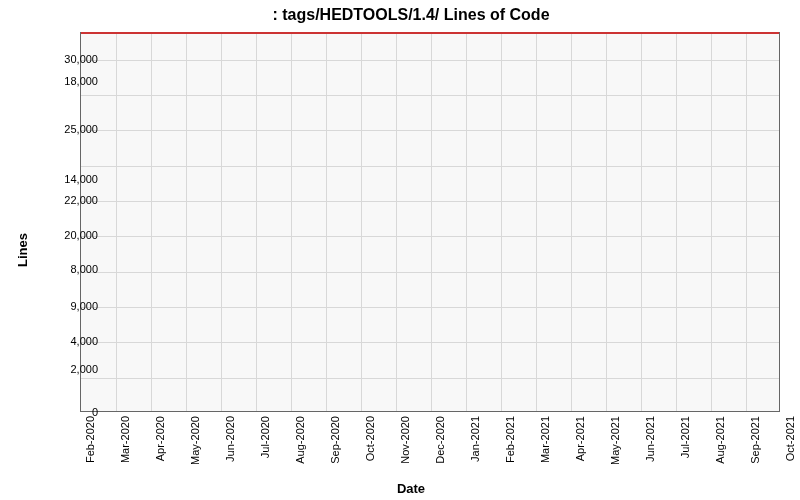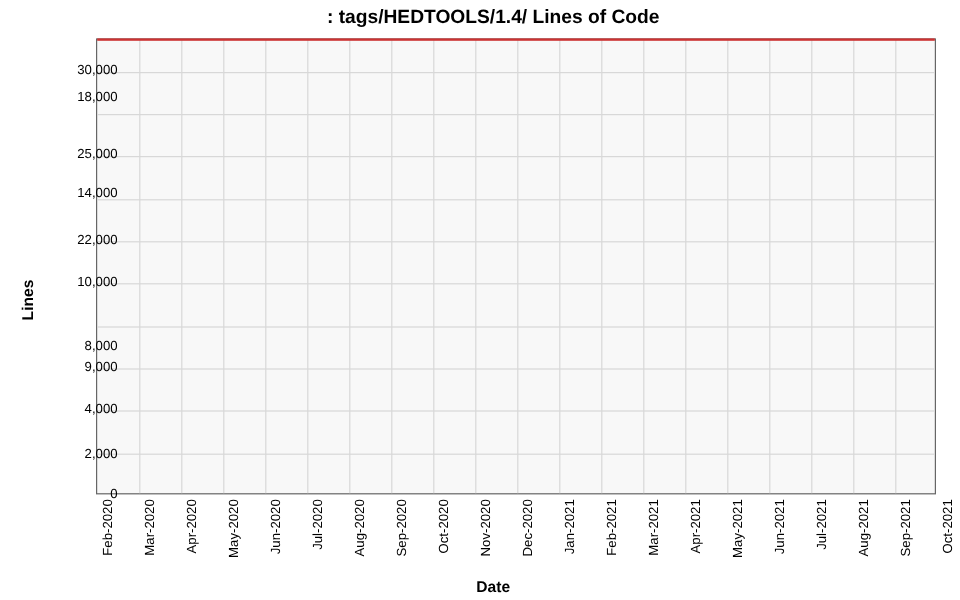--- a/index.html
+++ b/index.html
@@ -133,27 +133,27 @@
       <div class="grid-line-v" style="left: 525px;"></div>
       <div class="grid-line-v" style="left: 560px;"></div>
       <div class="grid-line-v" style="left: 595px;"></div>
       <div class="grid-line-v" style="left: 630px;"></div>
       <div class="grid-line-v" style="left: 665px;"></div>
       <div class="series-line" style="top: -1px; background: rgb(204, 51, 51);"></div>
     </div>
 
   <div id="yticks">
       <div class="ytick" style="top: 412px;">0</div>
-      <div class="ytick" style="top: 379px;">2,000</div>
+      <div class="ytick" style="top: 369px;">2,000</div>
       <div class="ytick" style="top: 341.302px;">4,000</div>
       <div class="ytick" style="top: 305.953px;">9,000</div>
-      <div class="ytick" style="top: 289px;">8,000</div>
-      <div class="ytick" style="top: 235.256px;">10,000</div>
+      <div class="ytick" style="top: 269px;">8,000</div>
+      <div class="ytick" style="top: 235.256px;">20,000</div>
       <div class="ytick" style="top: 199.907px;">22,000</div>
-      <div class="ytick" style="top: 161px;">14,000</div>
+      <div class="ytick" style="top: 179px;">14,000</div>
       <div class="ytick" style="top: 129.209px;">25,000</div>
       <div class="ytick" style="top: 81px;">18,000</div>
       <div class="ytick" style="top: 58.5116px;">30,000</div>
     </div>
 
   <div id="xticks">
       <div class="xtick" style="left: 84px;">Feb-2020</div>
       <div class="xtick" style="left: 119px;">Mar-2020</div>
       <div class="xtick" style="left: 154px;">Apr-2020</div>
       <div class="xtick" style="left: 189px;">May-2020</div>

